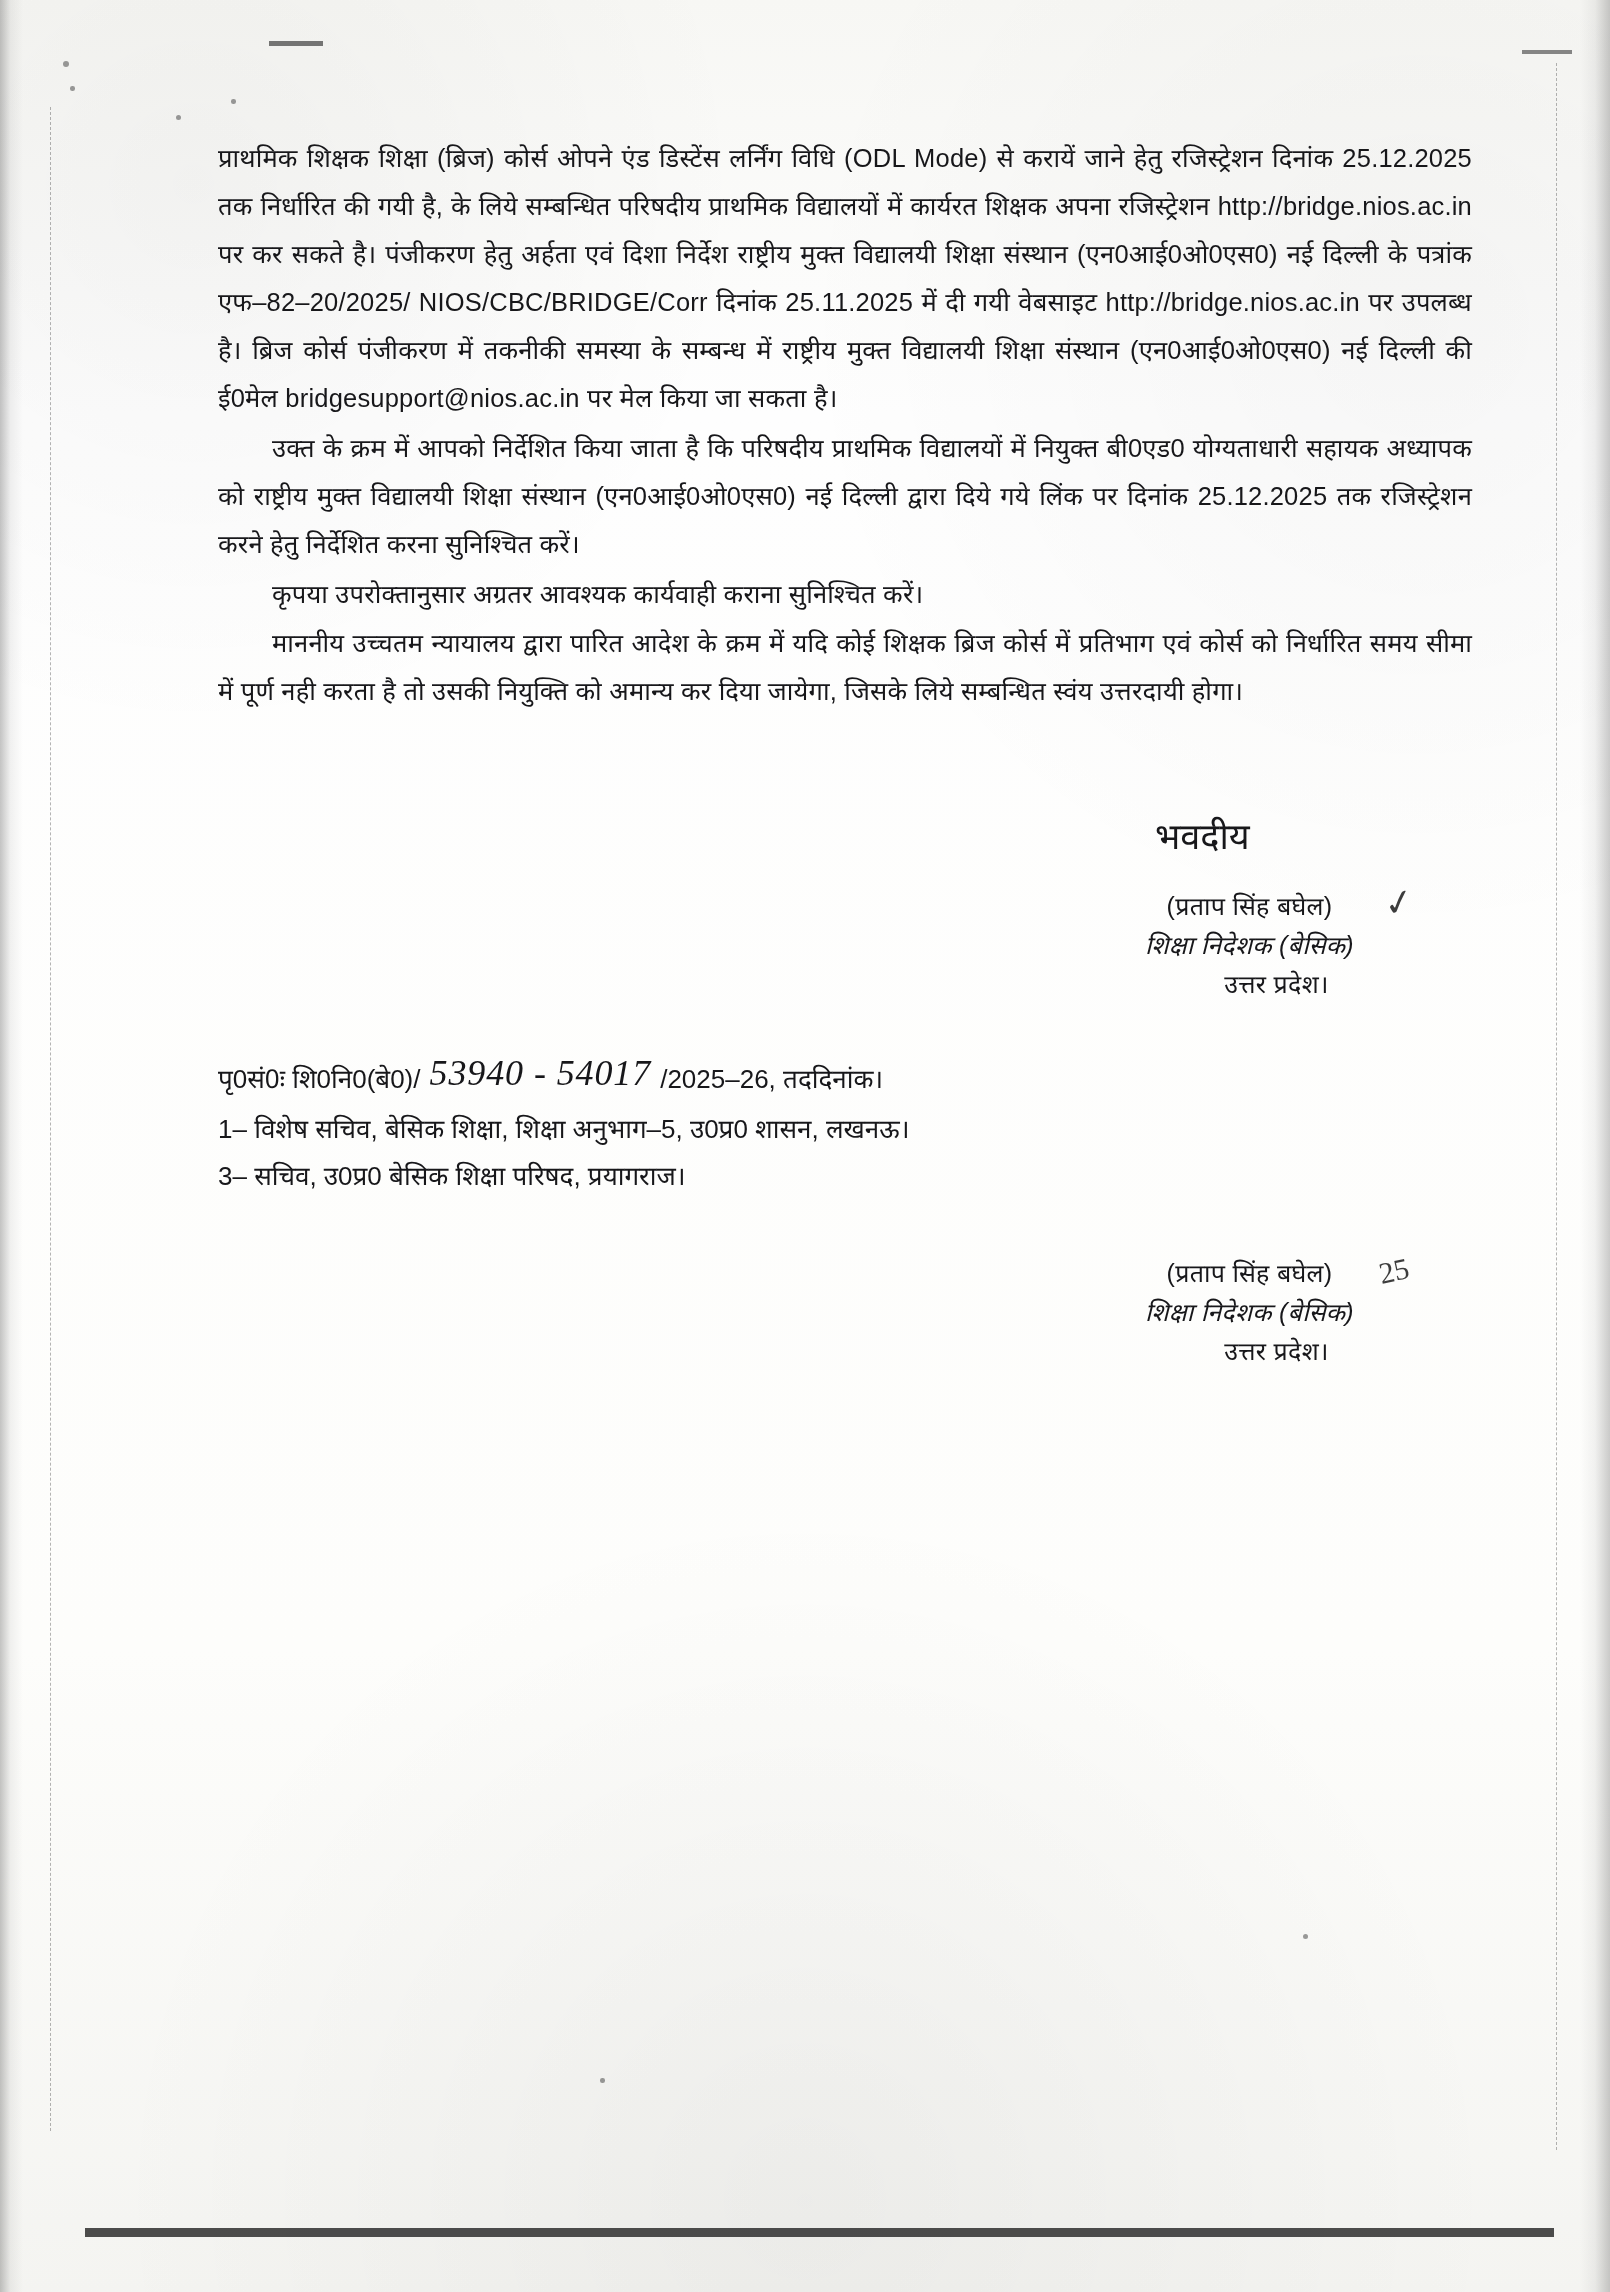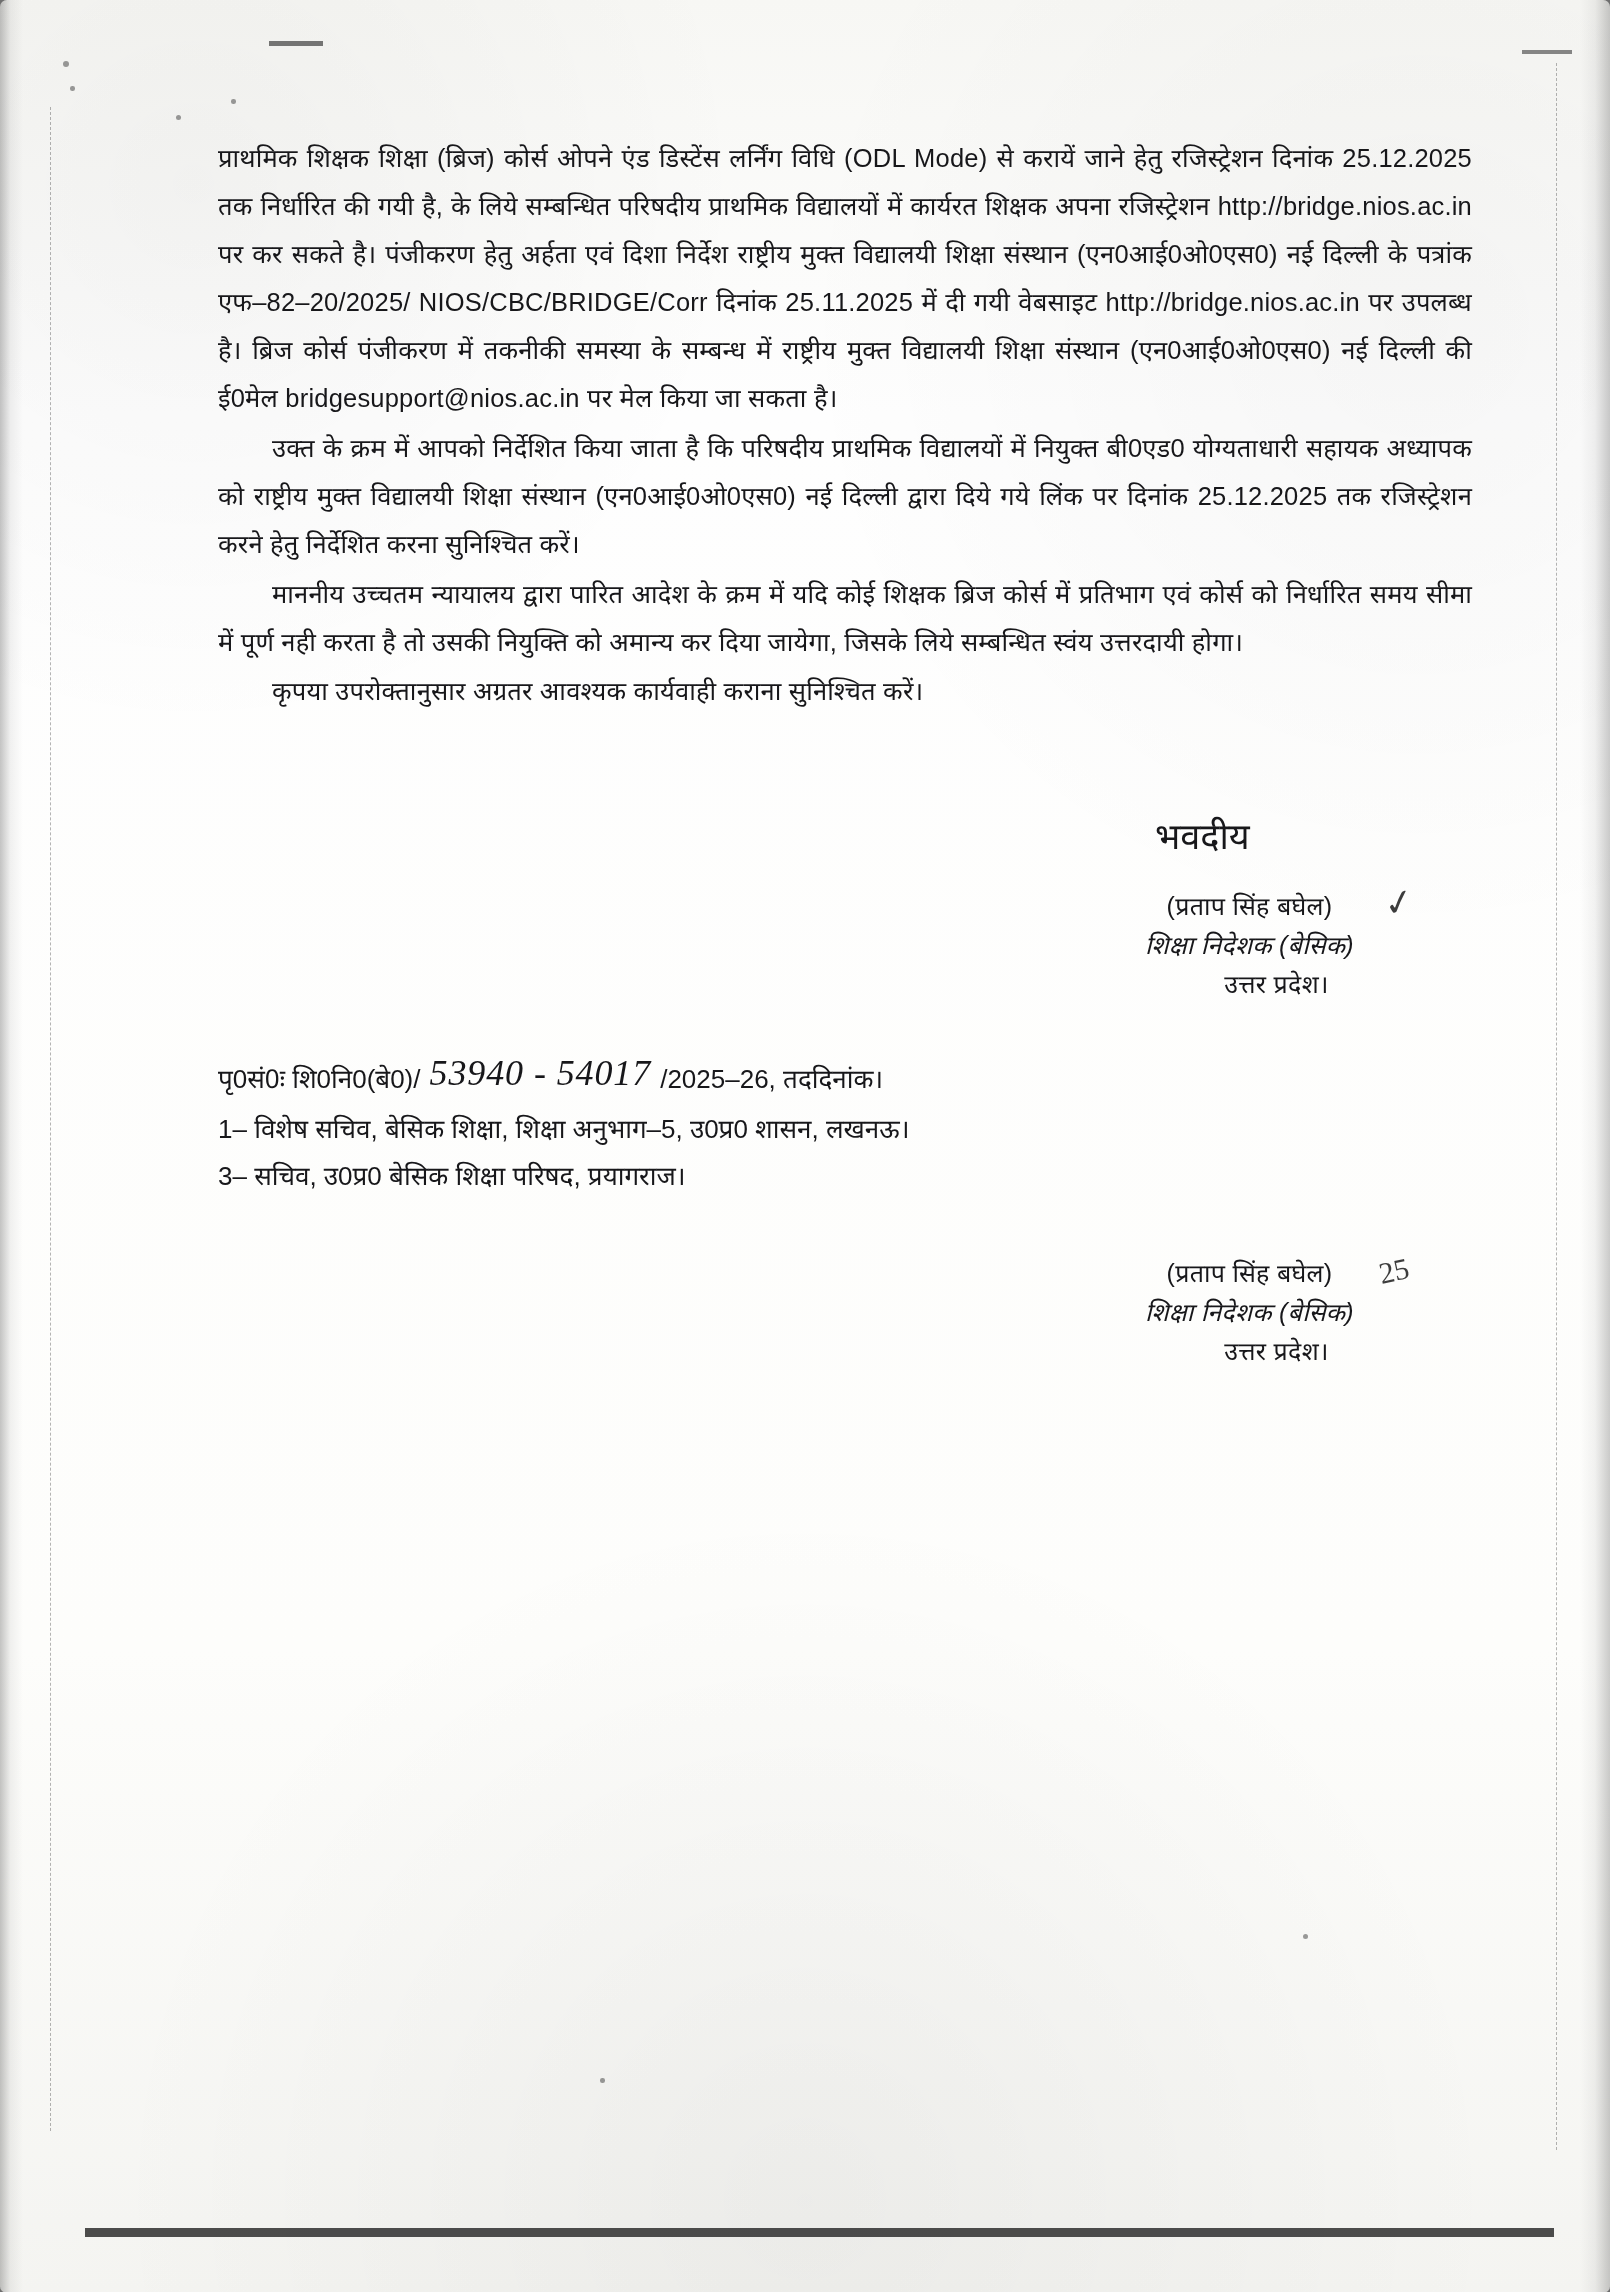--- a/index.html
+++ b/index.html
@@ -17,21 +17,20 @@
     height: 2293px;
     margin: 0 auto;
     background: #fdfdfb;
     overflow: hidden;
     
     background-image:
       radial-gradient(circle at 12% 8%, rgba(0,0,0,0.035) 0%, rgba(0,0,0,0) 22%),
       radial-gradient(circle at 88% 14%, rgba(0,0,0,0.03) 0%, rgba(0,0,0,0) 26%),
       radial-gradient(circle at 50% 96%, rgba(0,0,0,0.04) 0%, rgba(0,0,0,0) 30%),
       linear-gradient(180deg, #f7f7f4 0%, #fefefe 18%, #fdfdfb 72%, #f4f4f1 100%);
-    border-radius: 7px;
   }
 
   
   .scan-edge-left {
     position: absolute;
     left: 0; top: 0;
     width: 23px; height: 100%;
     background: linear-gradient(90deg, rgba(60,60,60,0.30) 0%, rgba(120,120,120,0.10) 45%, rgba(255,255,255,0) 100%);
   }
   .scan-edge-right {
@@ -192,22 +191,22 @@
   <div class="speck" style="left:63px; top:61px; width:6.3px; height:6.3px;"></div>
   <div class="speck" style="left:70px; top:86px; width:4.5px; height:4.5px;"></div>
   <div class="speck" style="left:176px; top:115px; width:5.4px; height:5.4px;"></div>
   <div class="speck" style="left:231px; top:99px; width:4.5px; height:4.5px;"></div>
   <div class="speck" style="left:1303px; top:1934px; width:5.4px; height:5.4px;"></div>
   <div class="speck" style="left:600px; top:2078px; width:4.5px; height:4.5px;"></div>
 
   <div class="body-text">
     <p class="para">प्राथमिक शिक्षक शिक्षा (ब्रिज) कोर्स ओपने एंड डिस्टेंस लर्निंग विधि (ODL Mode) से करायें जाने हेतु रजिस्ट्रेशन दिनांक 25.12.2025 तक निर्धारित की गयी है, के लिये सम्बन्धित परिषदीय प्राथमिक विद्यालयों में कार्यरत शिक्षक अपना रजिस्ट्रेशन http://bridge.nios.ac.in पर कर सकते है। पंजीकरण हेतु अर्हता एवं दिशा निर्देश राष्ट्रीय मुक्त विद्यालयी शिक्षा संस्थान (एन0आई0ओ0एस0) नई दिल्ली के पत्रांक एफ–82–20/2025/ NIOS/CBC/BRIDGE/Corr दिनांक 25.11.2025 में दी गयी वेबसाइट http://bridge.nios.ac.in पर उपलब्ध है। ब्रिज कोर्स पंजीकरण में तकनीकी समस्या के सम्बन्ध में राष्ट्रीय मुक्त विद्यालयी शिक्षा संस्थान (एन0आई0ओ0एस0) नई दिल्ली की ई0मेल bridgesupport@nios.ac.in पर मेल किया जा सकता है।</p>
     <p class="para indent">उक्त के क्रम में आपको निर्देशित किया जाता है कि परिषदीय प्राथमिक विद्यालयों में नियुक्त बी0एड0 योग्यताधारी सहायक अध्यापक को राष्ट्रीय मुक्त विद्यालयी शिक्षा संस्थान (एन0आई0ओ0एस0) नई दिल्ली द्वारा दिये गये लिंक पर दिनांक 25.12.2025 तक रजिस्ट्रेशन करने हेतु निर्देशित करना सुनिश्चित करें।</p>
+    <p class="para indent">कृपया उपरोक्तानुसार अग्रतर आवश्यक कार्यवाही कराना सुनिश्चित करें।</p>
     <p class="para indent">माननीय उच्चतम न्यायालय द्वारा पारित आदेश के क्रम में यदि कोई शिक्षक ब्रिज कोर्स में प्रतिभाग एवं कोर्स को निर्धारित समय सीमा में पूर्ण नही करता है तो उसकी नियुक्ति को अमान्य कर दिया जायेगा, जिसके लिये सम्बन्धित स्वंय उत्तरदायी होगा।</p>
-    <p class="para indent">कृपया उपरोक्तानुसार अग्रतर आवश्यक कार्यवाही कराना सुनिश्चित करें।</p>
   </div>
 
   <div class="closing">भवदीय</div>
 
   <div class="sign-block-1">
     <div class="sign-line-name">(प्रताप सिंह बघेल)</div>
     <div class="sign-line-desig">शिक्षा निदेशक (बेसिक)</div>
     <div class="sign-line-state">उत्तर प्रदेश।</div>
   </div>
   <div class="squiggle" style="left:1384px; top:882px;">✓</div>

